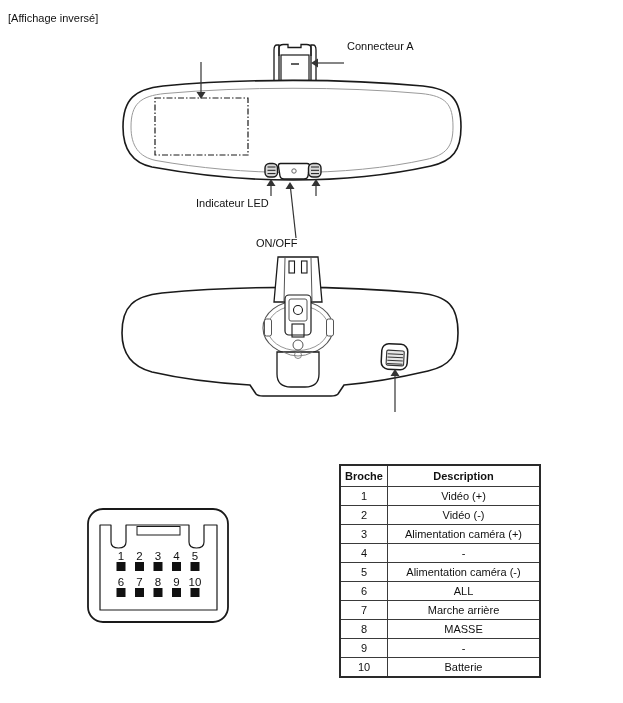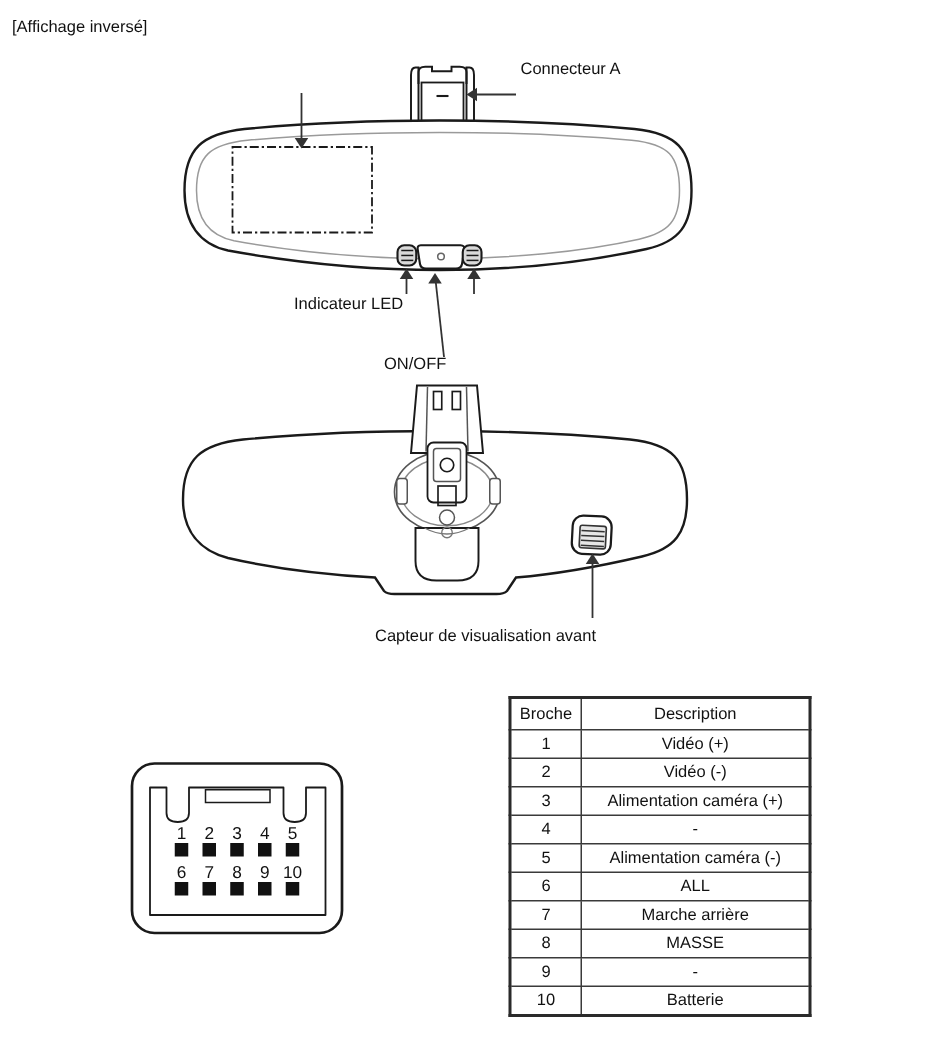--- a/index.html
+++ b/index.html
@@ -14,21 +14,21 @@
   }
   .label.center { text-align:center; }
   .pin-table {
     position:absolute; left:339px; top:464px;
     border-collapse:collapse; font-size:11px; color:#111;
     border:2px solid #2a2a2a;
   }
   .pin-table th, .pin-table td {
     border:1px solid #3a3a3a; text-align:center; padding:0 3px;
   }
-  .pin-table th { font-weight:normal; height:20px; }
+  .pin-table th { font-weight:bold; height:20px; }
   .pin-table td { height:18px; font-weight:normal; }
   .pin-table .col-pin  { width:40px; }
   .pin-table .col-desc { width:145px;margin-top:41px; }
 </style>
 </head>
 <body>
 
 <div class="page">
 
   <svg class="artwork" width="623" height="703" viewBox="0 0 623 703">
@@ -193,21 +193,20 @@
   <div class="label" style="left:8px; top:12px;">[Affichage inversé]</div>
 
 
   <div class="label" style="left:347px; top:40px;">Connecteur A</div>
 
   <div class="label" style="left:196px; top:197px;">Indicateur LED</div>
 
 
   <div class="label" style="left:256px; top:237px;">ON/OFF</div>
 
-  <div class="label" style="left:250px; top:418px;">Capteur de visualisation avant</div>
 
   <table class="pin-table">
     <thead>
       <tr>
         <th class="col-pin">Broche</th>
         <th class="col-desc">Description</th>
       </tr>
     </thead>
     <tbody>
       <tr>

